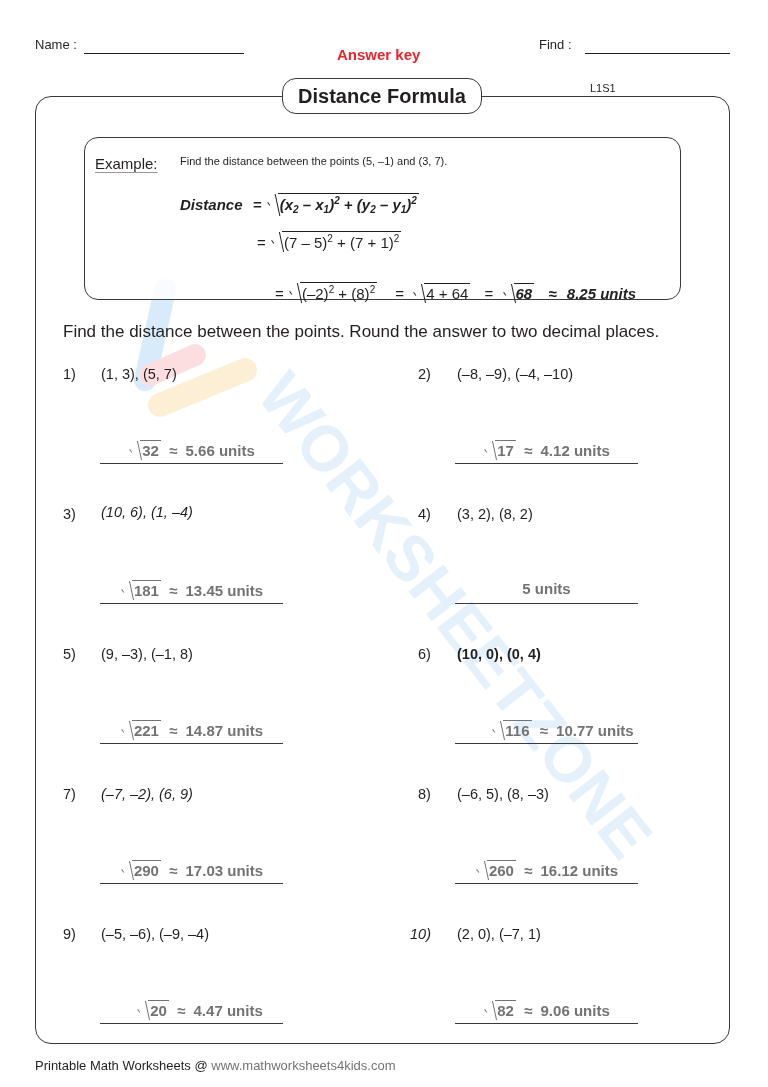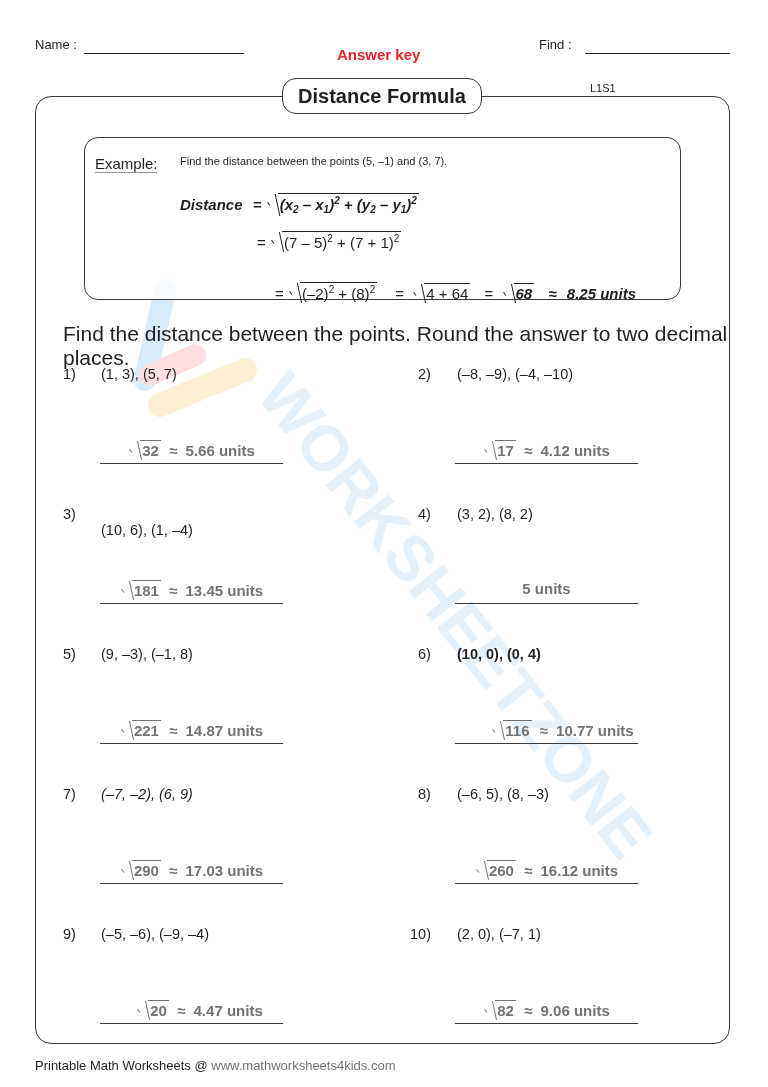--- a/index.html
+++ b/index.html
@@ -36,21 +36,21 @@
     content: ""; position: absolute; left: 0; top: 9px; width: 4px; height: 2px; border-top: 1.3px solid currentColor;
     transform: rotate(55deg); transform-origin: left top;
   }
   .sqrt::after {
     content: ""; position: absolute; left: 3px; top: 1px; width: 6px; bottom: -1px;
     border-right: 1.3px solid currentColor; transform: skewX(12deg);
   }
   .sqrt > .rad { border-top: 1.3px solid currentColor; padding: 1px 2px 0 2px; display: inline-block; }
   sup { font-size: 10px; vertical-align: 6px; }
   sub { font-size: 10px; vertical-align: -3px; }
-  .instr { left: 63px; top: 322px; font-size: 21px; }
+  .instr { left: 63px; top: 322px; font-size: 17px; }
   .q-num { font-size: 14.5px; }
   .q-pts { font-size: 14.5px; }
   .ans-line { border-bottom: 1.5px solid #3a3a3a; height: 0; width: 183px; }
   .ans {
     width: 183px; text-align: center; font-size: 15px; font-weight: bold; color: #737373; white-space: nowrap;
   }
   .footer { left: 35px; top: 1058px; font-size: 13px; color: #231f20; }
   .footer .link { color: #737373; }
   .wm { position: absolute; pointer-events: none; }
 </style>
@@ -114,21 +114,21 @@
       <div class="abs ans-line" style="left:100px;top:463px;"></div>
     </div>
     <div>
       <div class="abs q-num" style="left:418px;top:366px;">2)</div>
       <div class="abs q-pts" style="left:457px;top:366px;">(–8, –9),  (–4, –10)</div>
       <div class="abs ans" style="left:455px;top:440px;"><span class="sqrt"><span class="rad">17</span></span> <span style="margin:0 4px;">≈</span> <span>4.12 units</span></div>
       <div class="abs ans-line" style="left:455px;top:463px;"></div>
     </div>
     <div>
       <div class="abs q-num" style="left:63px;top:506px;">3)</div>
-      <div class="abs q-pts" style="left:101px;top:522px;">(10, 6),  (1, –4)</div>
+      <div class="abs q-pts" style="left:101px;top:504px;font-style:italic;">(10, 6),  (1, –4)</div>
       <div class="abs ans" style="left:100px;top:580px;"><span class="sqrt"><span class="rad">181</span></span> <span style="margin:0 4px;">≈</span> <span>13.45 units</span></div>
       <div class="abs ans-line" style="left:100px;top:603px;"></div>
     </div>
     <div>
       <div class="abs q-num" style="left:418px;top:506px;">4)</div>
       <div class="abs q-pts" style="left:457px;top:506px;">(3, 2),  (8, 2)</div>
       <div class="abs ans" style="left:455px;top:580px;"><span>5 units</span></div>
       <div class="abs ans-line" style="left:455px;top:603px;"></div>
     </div>
     <div>
@@ -155,21 +155,21 @@
       <div class="abs ans" style="left:455px;top:860px;"><span class="sqrt"><span class="rad">260</span></span> <span style="margin:0 4px;">≈</span> <span>16.12 units</span></div>
       <div class="abs ans-line" style="left:455px;top:883px;"></div>
     </div>
     <div>
       <div class="abs q-num" style="left:63px;top:926px;">9)</div>
       <div class="abs q-pts" style="left:101px;top:926px;">(–5, –6),  (–9, –4)</div>
       <div class="abs ans" style="left:108px;top:1000px;"><span class="sqrt"><span class="rad">20</span></span> <span style="margin:0 4px;">≈</span> <span>4.47 units</span></div>
       <div class="abs ans-line" style="left:100px;top:1023px;"></div>
     </div>
     <div>
-      <div class="abs q-num" style="left:410px;top:926px;">10)</div>
+      <div class="abs q-num" style="left:410px;top:926px;font-style:italic;">10)</div>
       <div class="abs q-pts" style="left:457px;top:926px;">(2, 0),  (–7, 1)</div>
       <div class="abs ans" style="left:455px;top:1000px;"><span class="sqrt"><span class="rad">82</span></span> <span style="margin:0 4px;">≈</span> <span>9.06 units</span></div>
       <div class="abs ans-line" style="left:455px;top:1023px;"></div>
     </div>
   </div>
 
 <div class="abs footer">
   <span>Printable Math Worksheets @ </span><span class="link">www.mathworksheets4kids.com</span>
 </div>
 

